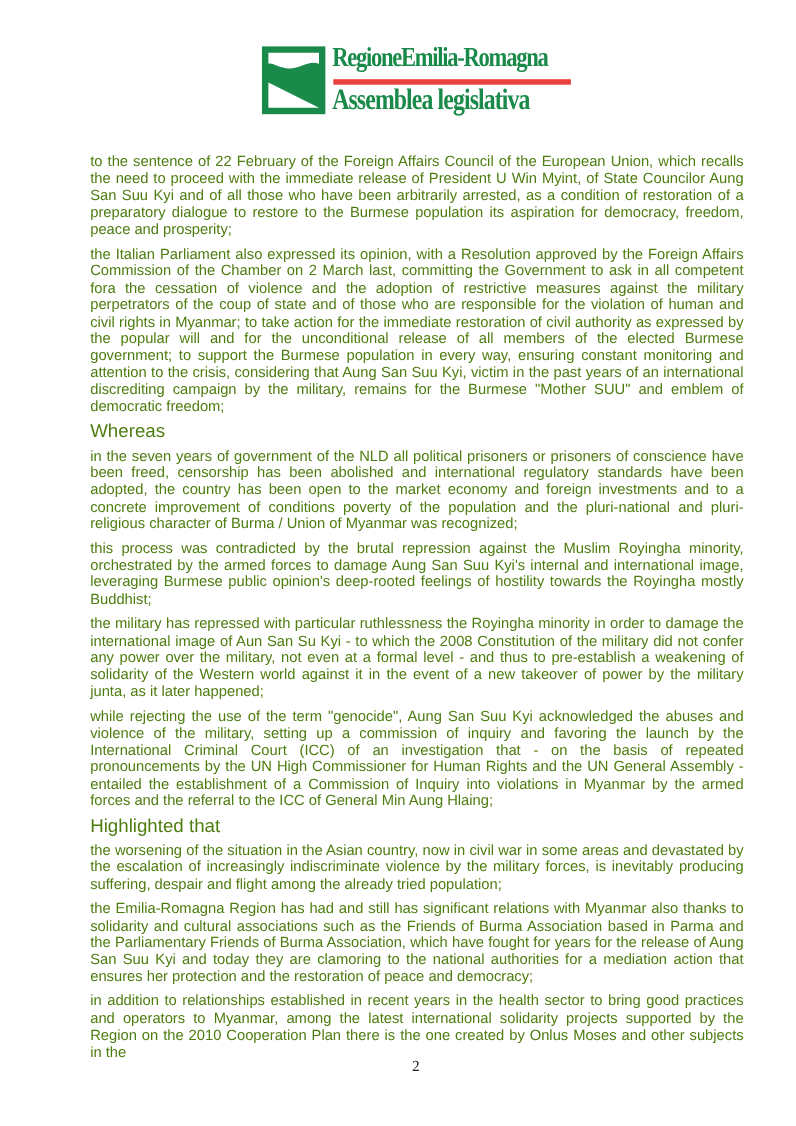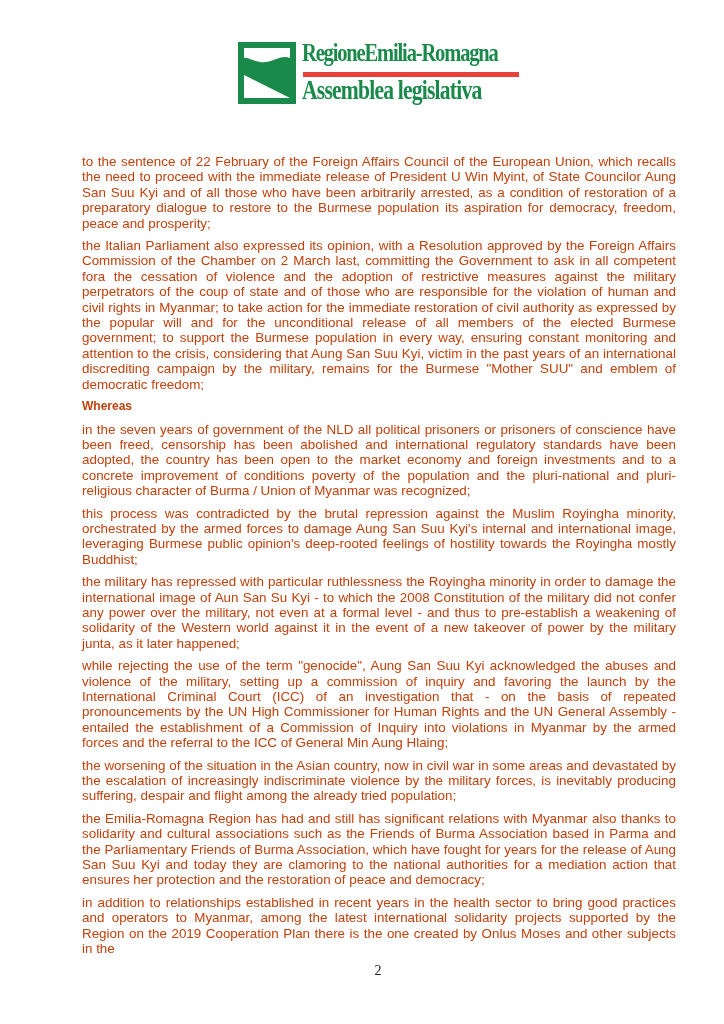--- a/index.html
+++ b/index.html
@@ -4,23 +4,23 @@
   <style>
     html, body { margin: 0; padding: 0; background: #ffffff; }
     body { width: 724px; height: 1024px; position: relative; overflow: hidden; }
     .page { position: absolute; left: 0; top: 0; width: 724px; height: 1024px; background: #fff; margin-left: 16px; }
     .logo { position: absolute; left: 222px; top: 42px; width: 284px; height: 64px; }
     .logo-mark { position: absolute; left: 0; top: 0; width: 58px; height: 62px; }
     .logo-text-top { position: absolute; left: 64px; top: -3px; font-family: "Liberation Serif", serif; font-weight: bold; font-size: 25px; color: #1a8a4a; letter-spacing: -1.4px; transform: scaleX(0.82); transform-origin: left top; white-space: nowrap; }
     .logo-rule { position: absolute; left: 65px; top: 30px; width: 216px; height: 5px; background: #e8403a; }
     .logo-text-bottom { position: absolute; left: 64px; top: 33px; font-family: "Liberation Serif", serif; font-weight: bold; font-size: 27px; color: #1a8a4a; letter-spacing: -1px; transform: scaleX(0.8); transform-origin: left top; white-space: nowrap; }
 
-    .content { position: absolute; left: 66px; top: 154px; width: 594px; font-family: "Liberation Sans", sans-serif; font-size: 13.4px; line-height: 15.4px; color: #c2410c; }
+    .content { position: absolute; left: 66px; top: 139px; width: 594px; font-family: "Liberation Sans", sans-serif; font-size: 13.4px; line-height: 15.4px; color: #4d7c0f; }
     .content p { margin: 0 0 7px 0; text-align: justify; }
-    .content h3 { margin: 0 0 7px 0; font-size: 12px; line-height: 15.4px; font-weight: bold; }
+    .content h3 { margin: 0 0 7px 0; font-size: 17px; line-height: 15.4px; font-weight: normal; }
     .page-number { position: absolute; left: 0; width: 724px; top: 963px; text-align: center; font-family: "Liberation Serif", serif; font-size: 14px; color: #222; }
   </style>
 </head>
 <body>
 
 <div class="page">
 
   <div class="logo">
     <svg class="logo-mark" viewBox="0 0 58 62" width="58" height="62">
       <rect x="0" y="0" width="58" height="62" fill="#1a8a4a"></rect>
@@ -33,19 +33,20 @@
   </div>
 
   <div class="content">
     <p>to the sentence of 22 February of the Foreign Affairs Council of the European Union, which recalls the need to proceed with the immediate release of President U Win Myint, of State Councilor Aung San Suu Kyi and of all those who have been arbitrarily arrested, as a condition of restoration of a preparatory dialogue to restore to the Burmese population its aspiration for democracy, freedom, peace and prosperity;</p>
     <p>the Italian Parliament also expressed its opinion, with a Resolution approved by the Foreign Affairs Commission of the Chamber on 2 March last, committing the Government to ask in all competent fora the cessation of violence and the adoption of restrictive measures against the military perpetrators of the coup of state and of those who are responsible for the violation of human and civil rights in Myanmar; to take action for the immediate restoration of civil authority as expressed by the popular will and for the unconditional release of all members of the elected Burmese government; to support the Burmese population in every way, ensuring constant monitoring and attention to the crisis, considering that Aung San Suu Kyi, victim in the past years of an international discrediting campaign by the military, remains for the Burmese "Mother SUU" and emblem of democratic freedom;</p>
     <h3>Whereas</h3>
     <p>in the seven years of government of the NLD all political prisoners or prisoners of conscience have been freed, censorship has been abolished and international regulatory standards have been adopted, the country has been open to the market economy and foreign investments and to a concrete improvement of conditions poverty of the population and the pluri-national and pluri-religious character of Burma / Union of Myanmar was recognized;</p>
     <p>this process was contradicted by the brutal repression against the Muslim Royingha minority, orchestrated by the armed forces to damage Aung San Suu Kyi's internal and international image, leveraging Burmese public opinion's deep-rooted feelings of hostility towards the Royingha mostly Buddhist;</p>
     <p>the military has repressed with particular ruthlessness the Royingha minority in order to damage the international image of Aun San Su Kyi - to which the 2008 Constitution of the military did not confer any power over the military, not even at a formal level - and thus to pre-establish a weakening of solidarity of the Western world against it in the event of a new takeover of power by the military junta, as it later happened;</p>
     <p>while rejecting the use of the term "genocide", Aung San Suu Kyi acknowledged the abuses and violence of the military, setting up a commission of inquiry and favoring the launch by the International Criminal Court (ICC) of an investigation that - on the basis of repeated pronouncements by the UN High Commissioner for Human Rights and the UN General Assembly - entailed the establishment of a Commission of Inquiry into violations in Myanmar by the armed forces and the referral to the ICC of General Min Aung Hlaing;</p>
+    <h3>Highlighted that</h3>
     <p>the worsening of the situation in the Asian country, now in civil war in some areas and devastated by the escalation of increasingly indiscriminate violence by the military forces, is inevitably producing suffering, despair and flight among the already tried population;</p>
     <p>the Emilia-Romagna Region has had and still has significant relations with Myanmar also thanks to solidarity and cultural associations such as the Friends of Burma Association based in Parma and the Parliamentary Friends of Burma Association, which have fought for years for the release of Aung San Suu Kyi and today they are clamoring to the national authorities for a mediation action that ensures her protection and the restoration of peace and democracy;</p>
-    <p>in addition to relationships established in recent years in the health sector to bring good practices and operators to Myanmar, among the latest international solidarity projects supported by the Region on the 2019 Cooperation Plan there is the one created by Onlus Moses and other subjects in the</p>
+    <p>in addition to relationships established in recent years in the health sector to bring good practices and operators to Myanmar, among the latest international solidarity projects supported by the Region on the 2010 Cooperation Plan there is the one created by Onlus Moses and other subjects in the</p>
   </div>
 
   <div class="page-number">2</div>
 </div>
 
 </body></html>

